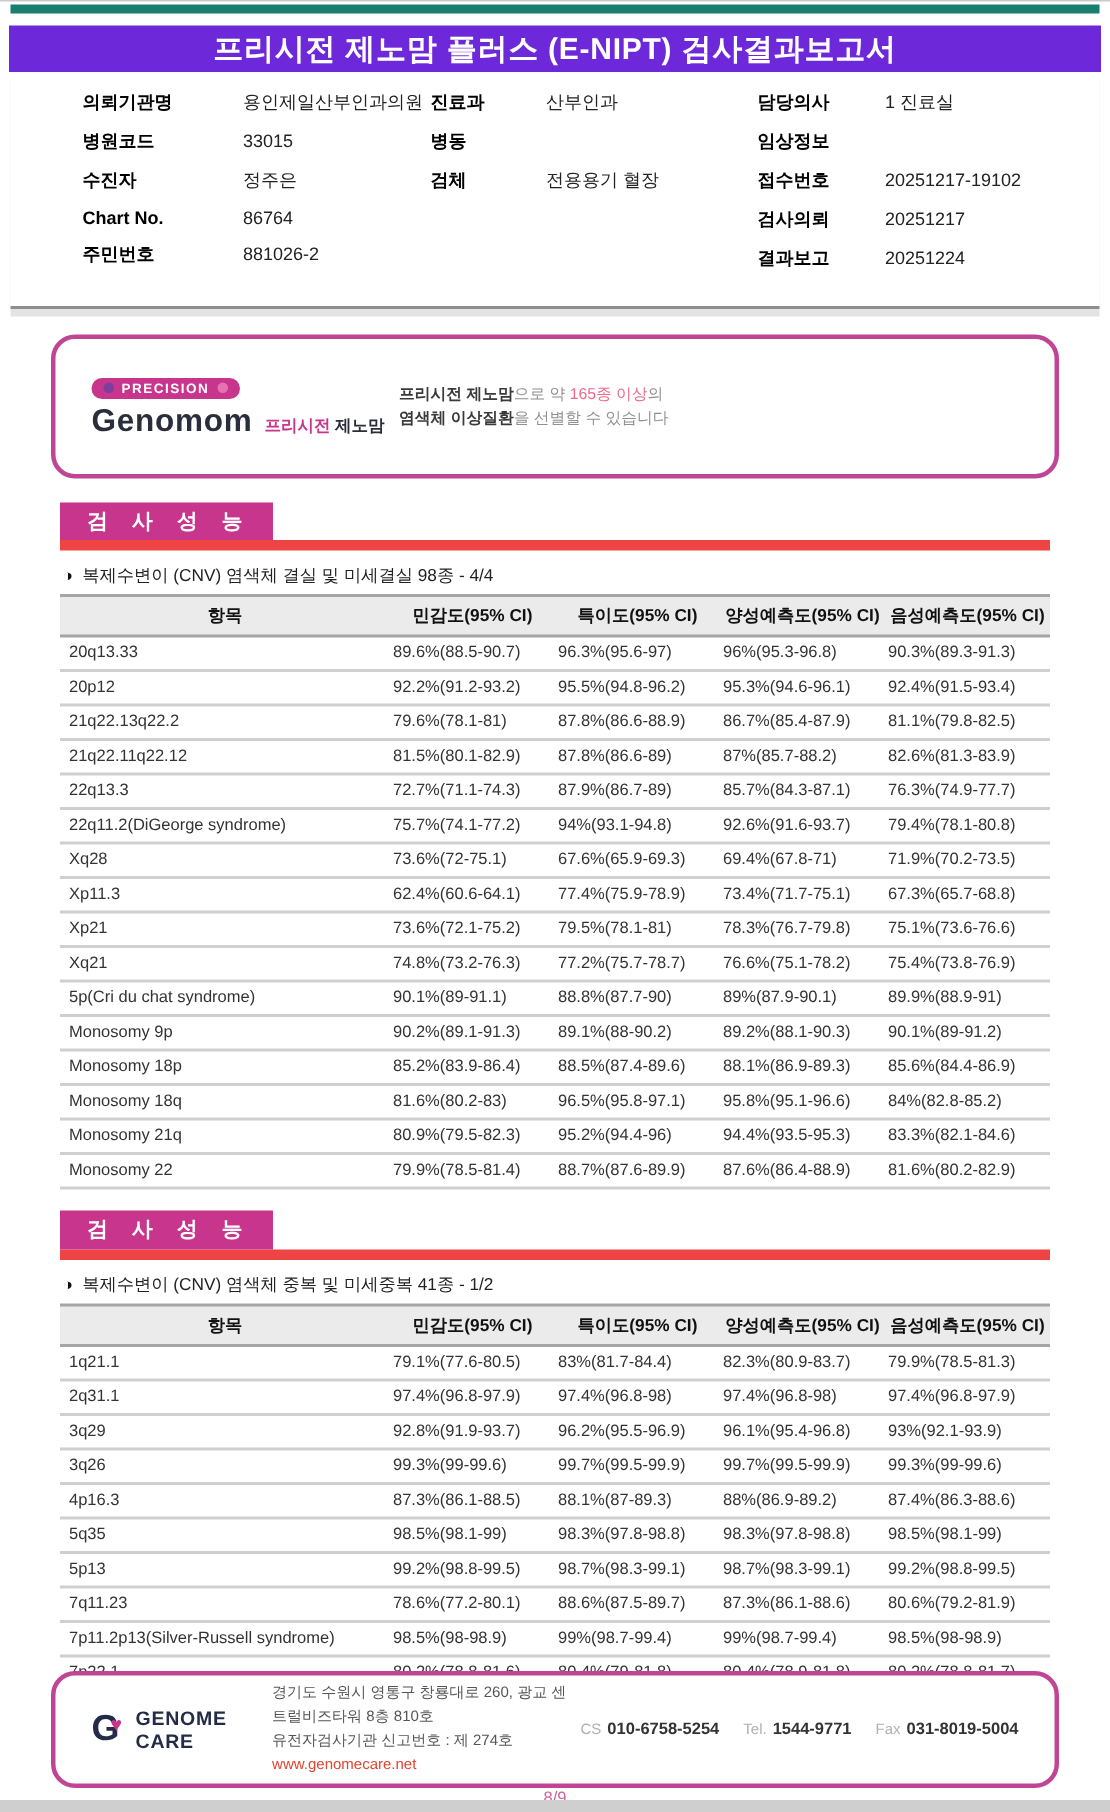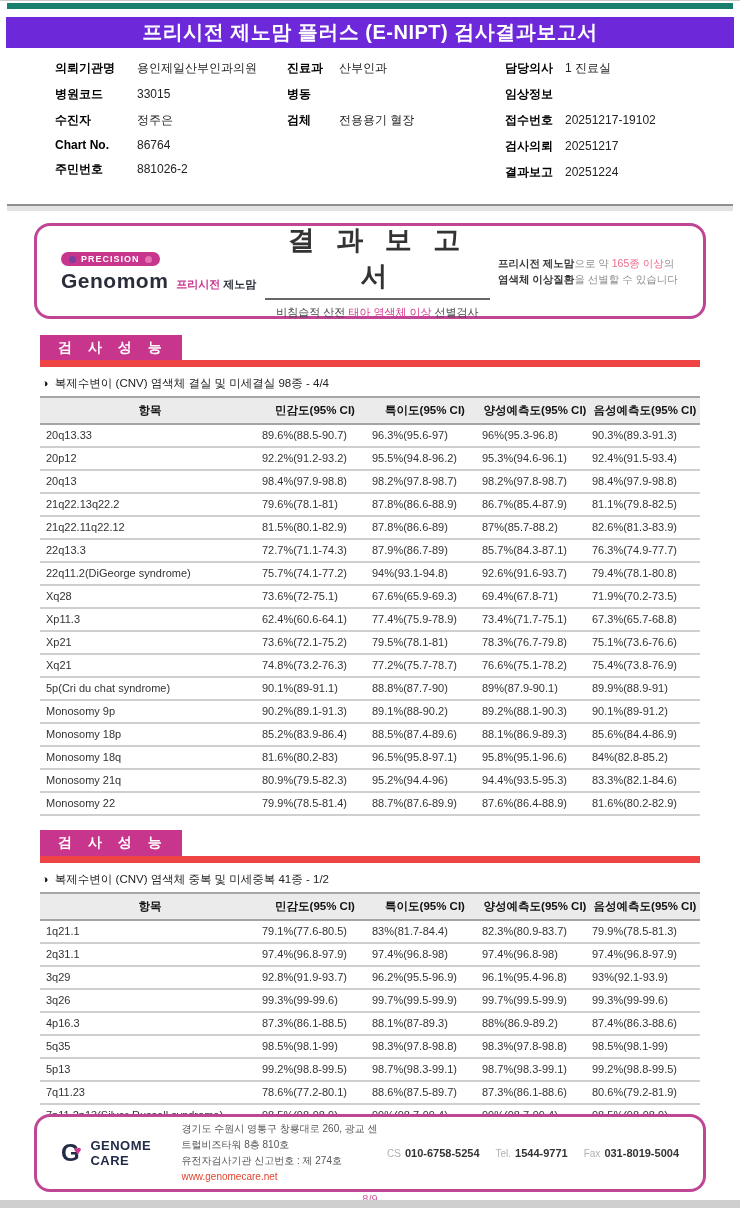--- a/index.html
+++ b/index.html
@@ -21,21 +21,21 @@
   
   .info-panel {
     margin:0 7px; background:#fff; display:flex;
     padding:12px 24px 14px 48px;
     border-bottom:2px solid #8f8f8f;
     box-shadow:0 5px 0 #e3e3e3;
   }
   .info-col1 { width:232px; }
   .info-col2 { width:218px; }
   .info-col3 { flex:1; }
-  .info-row { display:flex; align-items:baseline; margin-bottom:9px; font-size:12px; }
+  .info-row { display:flex; align-items:baseline; margin-bottom:9px; font-size:12px;gap:25px; }
   .info-label { font-weight:bold; color:#000; flex-shrink:0; }
   .info-col1 .info-label { width:82px; }
   .info-col2 .info-label { width:52px; }
   .info-col3 .info-label { width:60px; }
   .info-value { color:#222; }
   .inline-label { font-weight:bold; margin-left:38px; margin-right:14px; }
 
   
   .result-box {
     margin:17px 34px 0 34px; height:96px;
@@ -186,27 +186,20 @@
       <span class="pill-dot left"></span>
       <b>PRECISION</b>
       <span class="pill-dot right"></span>
     </div>
     <div class="brand-line">
       <span class="brand-main">Genomom</span>
       <span class="brand-sub-pink">프리시전</span>
       <span class="brand-sub-dark">제노맘</span>
     </div>
   </div>
-  <div class="report-title-block">
-    <div class="report-title">결 과 보 고 서</div>
-    <div class="report-title-underline"></div>
-    <div class="report-subtitle">
-      <span>비침습적 산전 </span><span class="hl">태아 염색체 이상</span><span> 선별검사</span>
-    </div>
-  </div>
   <div class="desc-block">
     <b>프리시전 제노맘</b><span>으로 약 </span><span class="pink">165종 이상</span><span>의</span><br>
     <b>염색체 이상질환</b><span>을 선별할 수 있습니다</span>
   </div>
 </div>
 
 <div class="section-header sec1">
   <span class="section-badge">검 사 성 능</span>
 </div>
 <div class="section-subtitle">
@@ -241,27 +234,20 @@
       </tr>
 
       <tr>
         <td class="item">20p12</td>
         <td>92.2%(91.2-93.2)</td>
         <td>95.5%(94.8-96.2)</td>
         <td>95.3%(94.6-96.1)</td>
         <td>92.4%(91.5-93.4)</td>
       </tr>
 
-      <tr>
-        <td class="item">20q13</td>
-        <td>98.4%(97.9-98.8)</td>
-        <td>98.2%(97.8-98.7)</td>
-        <td>98.2%(97.8-98.7)</td>
-        <td>98.4%(97.9-98.8)</td>
-      </tr>
 
 
       <tr>
         <td class="item">21q22.13q22.2</td>
         <td>79.6%(78.1-81)</td>
         <td>87.8%(86.6-88.9)</td>
         <td>86.7%(85.4-87.9)</td>
         <td>81.1%(79.8-82.5)</td>
       </tr>
 

